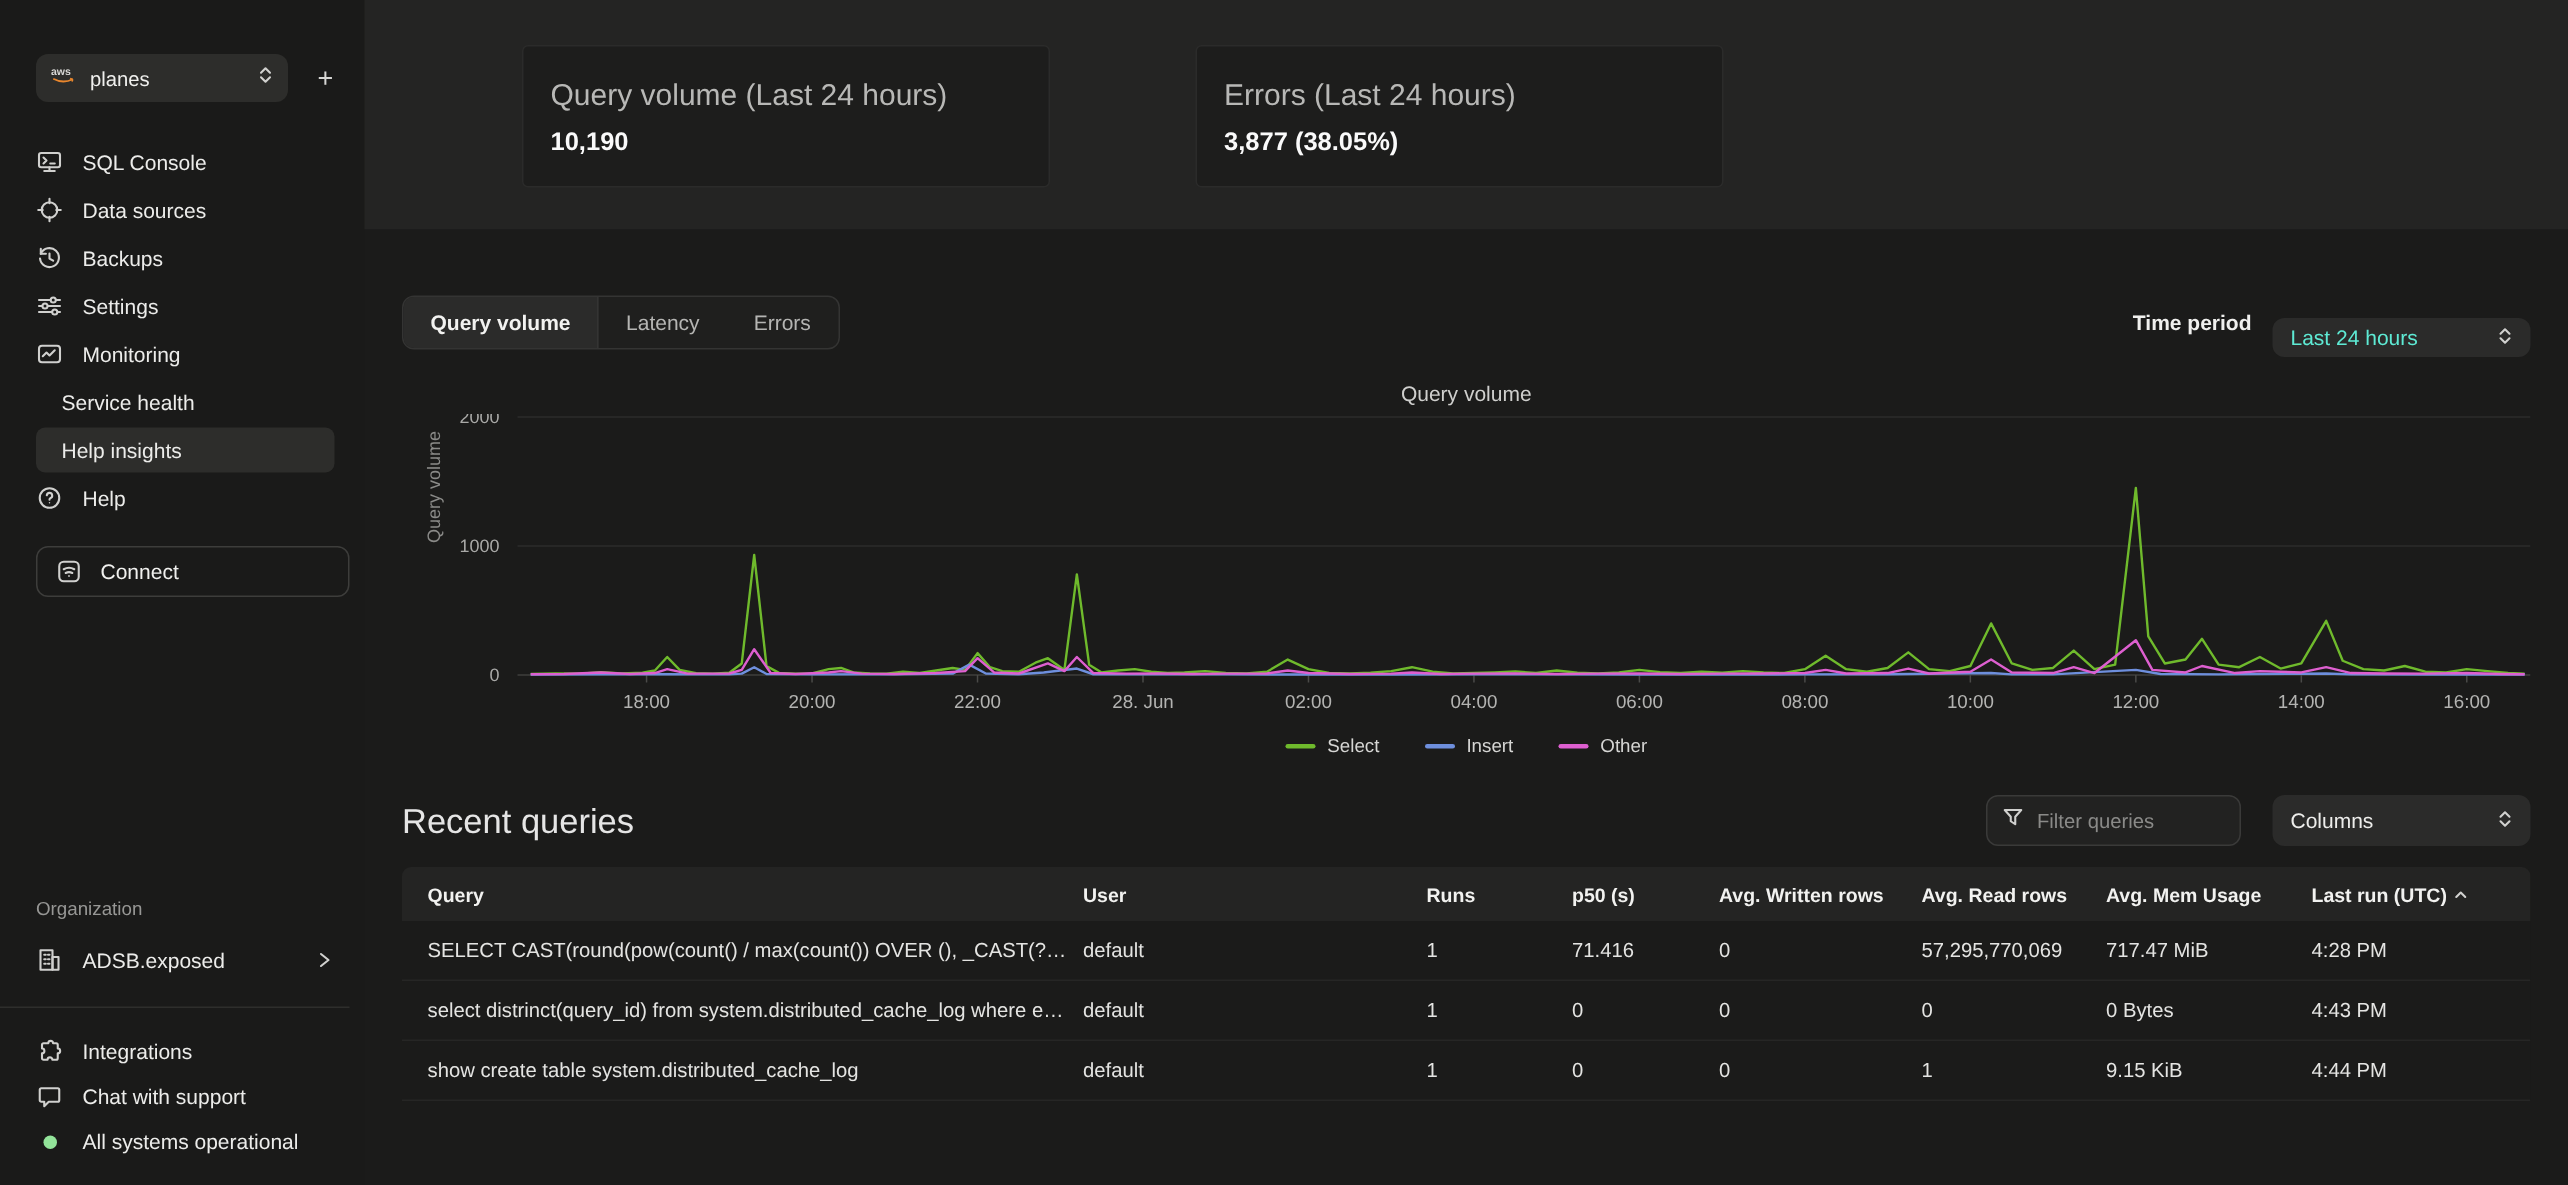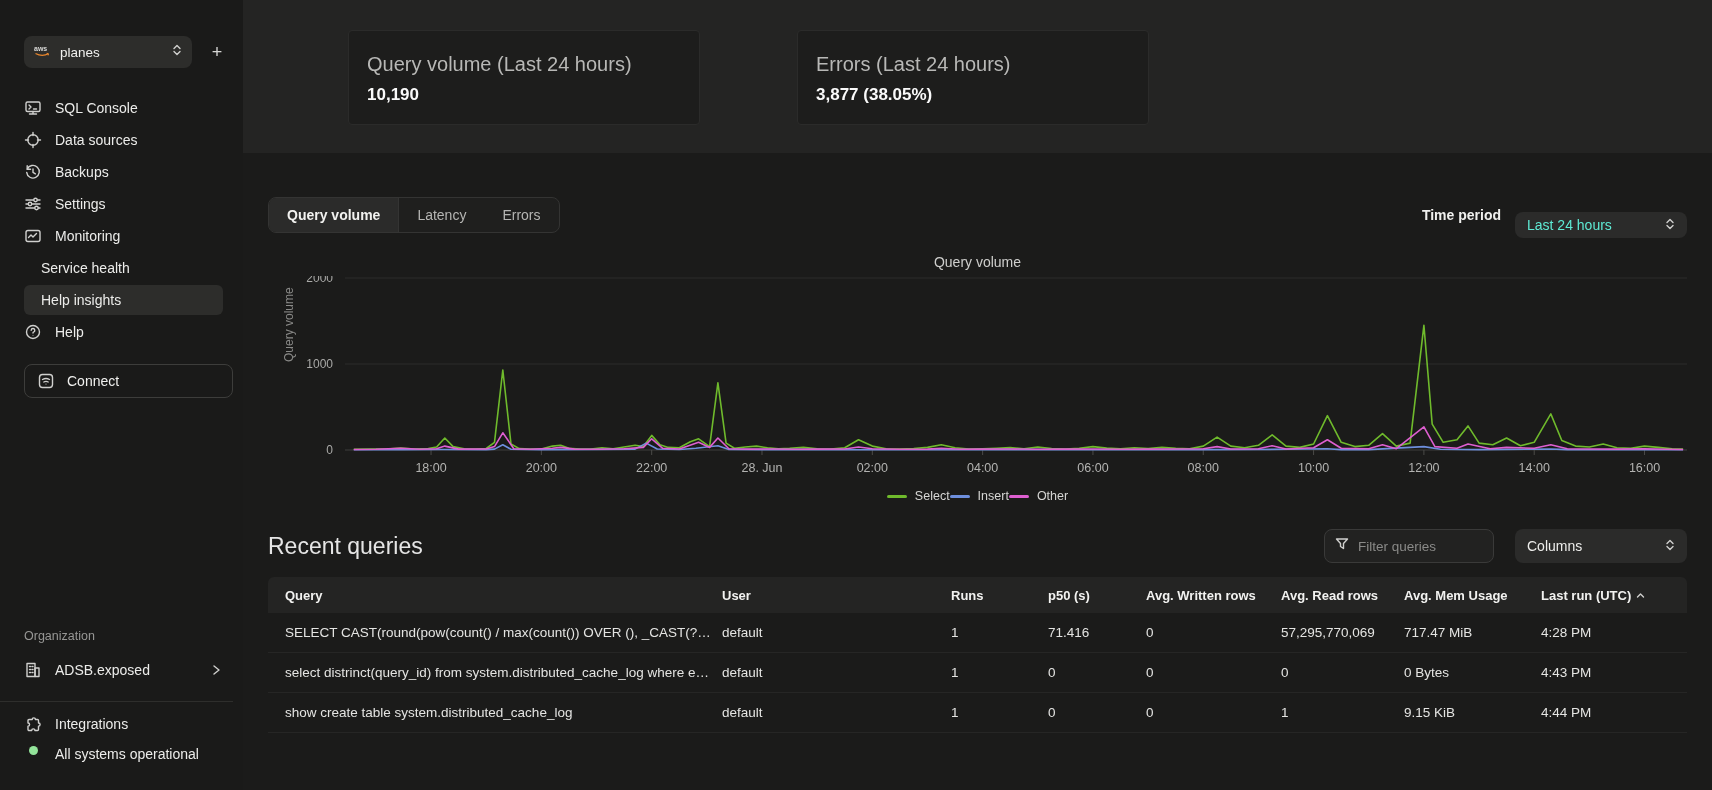--- a/index.html
+++ b/index.html
@@ -31,21 +31,21 @@
   .nav-item.active { background:#2d2d2b; }
   .connect-btn { margin:16px 0 0 24px; height:34px; border:1px solid #3d3d3b; border-radius:8px;
     display:flex; align-items:center; padding:0 12px; font-size:14px; color:#f0f0ee; cursor:pointer; }
   .connect-btn .nicon { width:18px; display:flex; justify-content:center; margin-right:12px; }
   .sidebar-bottom { margin-top:auto; display:flex; flex-direction:column; }
   .org-label { font-size:12.5px; color:#979795; margin:0 0 12px 24px; }
   .org-row { display:flex; align-items:center; height:30px; margin-left:24px; font-size:14px; color:#ececea; cursor:pointer; }
   .org-row .nicon { width:18px; display:flex; justify-content:center; margin-right:13px; }
   .org-row .chev { margin-left:auto; margin-right:12px; display:flex; }
   .side-divider { height:1px; background:#2e2e2c; margin:16px 0 14px 0; }
-  .foot-item { display:flex; align-items:flex-start; height:30px; margin-left:24px; font-size:14px; color:#ececea; cursor:pointer; }
+  .foot-item { display:flex; align-items:center; height:30px; margin-left:24px; font-size:14px; color:#ececea; cursor:pointer; }
   .foot-item .nicon { width:18px; display:flex; justify-content:center; margin-right:13px; }
   .status-dot { width:9px; height:9px; border-radius:50%; }
 
   
   .main { flex:1; display:flex; flex-direction:column; height:790px; }
   .topbar { height:44px; background:#242423; display:flex; align-items:center; padding:0 24px;
     border-bottom:1px solid #1c1c1b; }
   .breadcrumb { font-size:15px; font-weight:700; color:#f5f5f3; }
   .stats-strip { background:#242423; padding:30px 0 28px 105px; display:flex; gap:97px; }
   .stat-card { width:352px; height:95px; background:#1d1d1c; border:1px solid #2b2b2a; border-radius:4px;
@@ -62,21 +62,21 @@
   .tp-label { font-size:14px; font-weight:700; color:#f0f0ee; margin-right:14px; }
   .tp-select { width:172px; height:26px; background:#2b2b2a; border-radius:8px; display:flex; align-items:center;
     padding:0 12px; font-size:14px; color:#5eead4; cursor:pointer;margin-top:21px; }
   .tp-select .updown { margin-left:auto; }
 
   .chart-block { margin-top:16px; }
   .chart-title { text-align:center; font-size:14px; color:#cfcfcd; margin-bottom:6px; }
   .chart-wrap { position:relative; }
   .ylab { position:absolute; left:14px; top:86px; transform:rotate(-90deg); transform-origin:left top;
     font-size:12px; color:#8a8a88; white-space:nowrap; }
-  .legend { display:flex; justify-content:center; margin-top:4px; }
+  .legend { display:flex; justify-content:center; gap:30px; margin-top:4px; }
   .legend-item { display:flex; align-items:center; font-size:12.5px; color:#d6d6d4; cursor:pointer; }
   .legend-swatch { width:20px; height:3px; border-radius:2px; margin-right:8px; }
 
   .recent { margin-top:26px; }
   .recent-head { display:flex; align-items:center; }
   .recent-title { font-size:23px; font-weight:400; color:#e5e5e5; }
   .recent-controls { margin-left:auto; display:flex; gap:21px; }
   .filter-box { width:170px; height:34px; background:#222221; border:1px solid #3a3a39; border-radius:8px;
     display:flex; align-items:center; padding:0 10px; }
   .filter-box input { background:transparent; border:none; outline:none; color:#e8e8e6; font-size:13.5px;
@@ -221,20 +221,28 @@
       </span>
     </div>
     <div class="side-divider"></div>
     <div class="foot-item">
       <span class="nicon">
         <svg class="ic" width="18" height="18" viewBox="0 0 18 18">
             <path d="M6 3.5 h2.2 a1.6 1.6 0 1 1 3.2 0 H13.5 a1 1 0 0 1 1 1 V7 a1.6 1.6 0 1 1 0 3.2 v3.3 a1 1 0 0 1 -1 1 h-2.6 a1.6 1.6 0 1 0 -3.2 0 H5 a1 1 0 0 1 -1 -1 V10.2 a1.6 1.6 0 1 0 0 -3.2 V4.5 a1 1 0 0 1 1 -1 z"></path>
           </svg>
       </span>
       <span>Integrations</span>
+    </div>
+    <div class="foot-item">
+      <span class="nicon">
+        <svg class="ic" width="18" height="18" viewBox="0 0 18 18">
+            <path d="M3.5 3.5 h11 a1 1 0 0 1 1 1 v7 a1 1 0 0 1 -1 1 H8.5 l-3 3 v-3 H3.5 a1 1 0 0 1 -1 -1 v-7 a1 1 0 0 1 1 -1 z"></path>
+          </svg>
+      </span>
+      <span>Chat with support</span>
     </div>
     <div class="foot-item">
       <span class="nicon">
           <span class="status-dot" style="background:#93e49a"></span>
         </span>
       <span>All systems operational</span>
     </div>
   </div>
 </aside>
 

